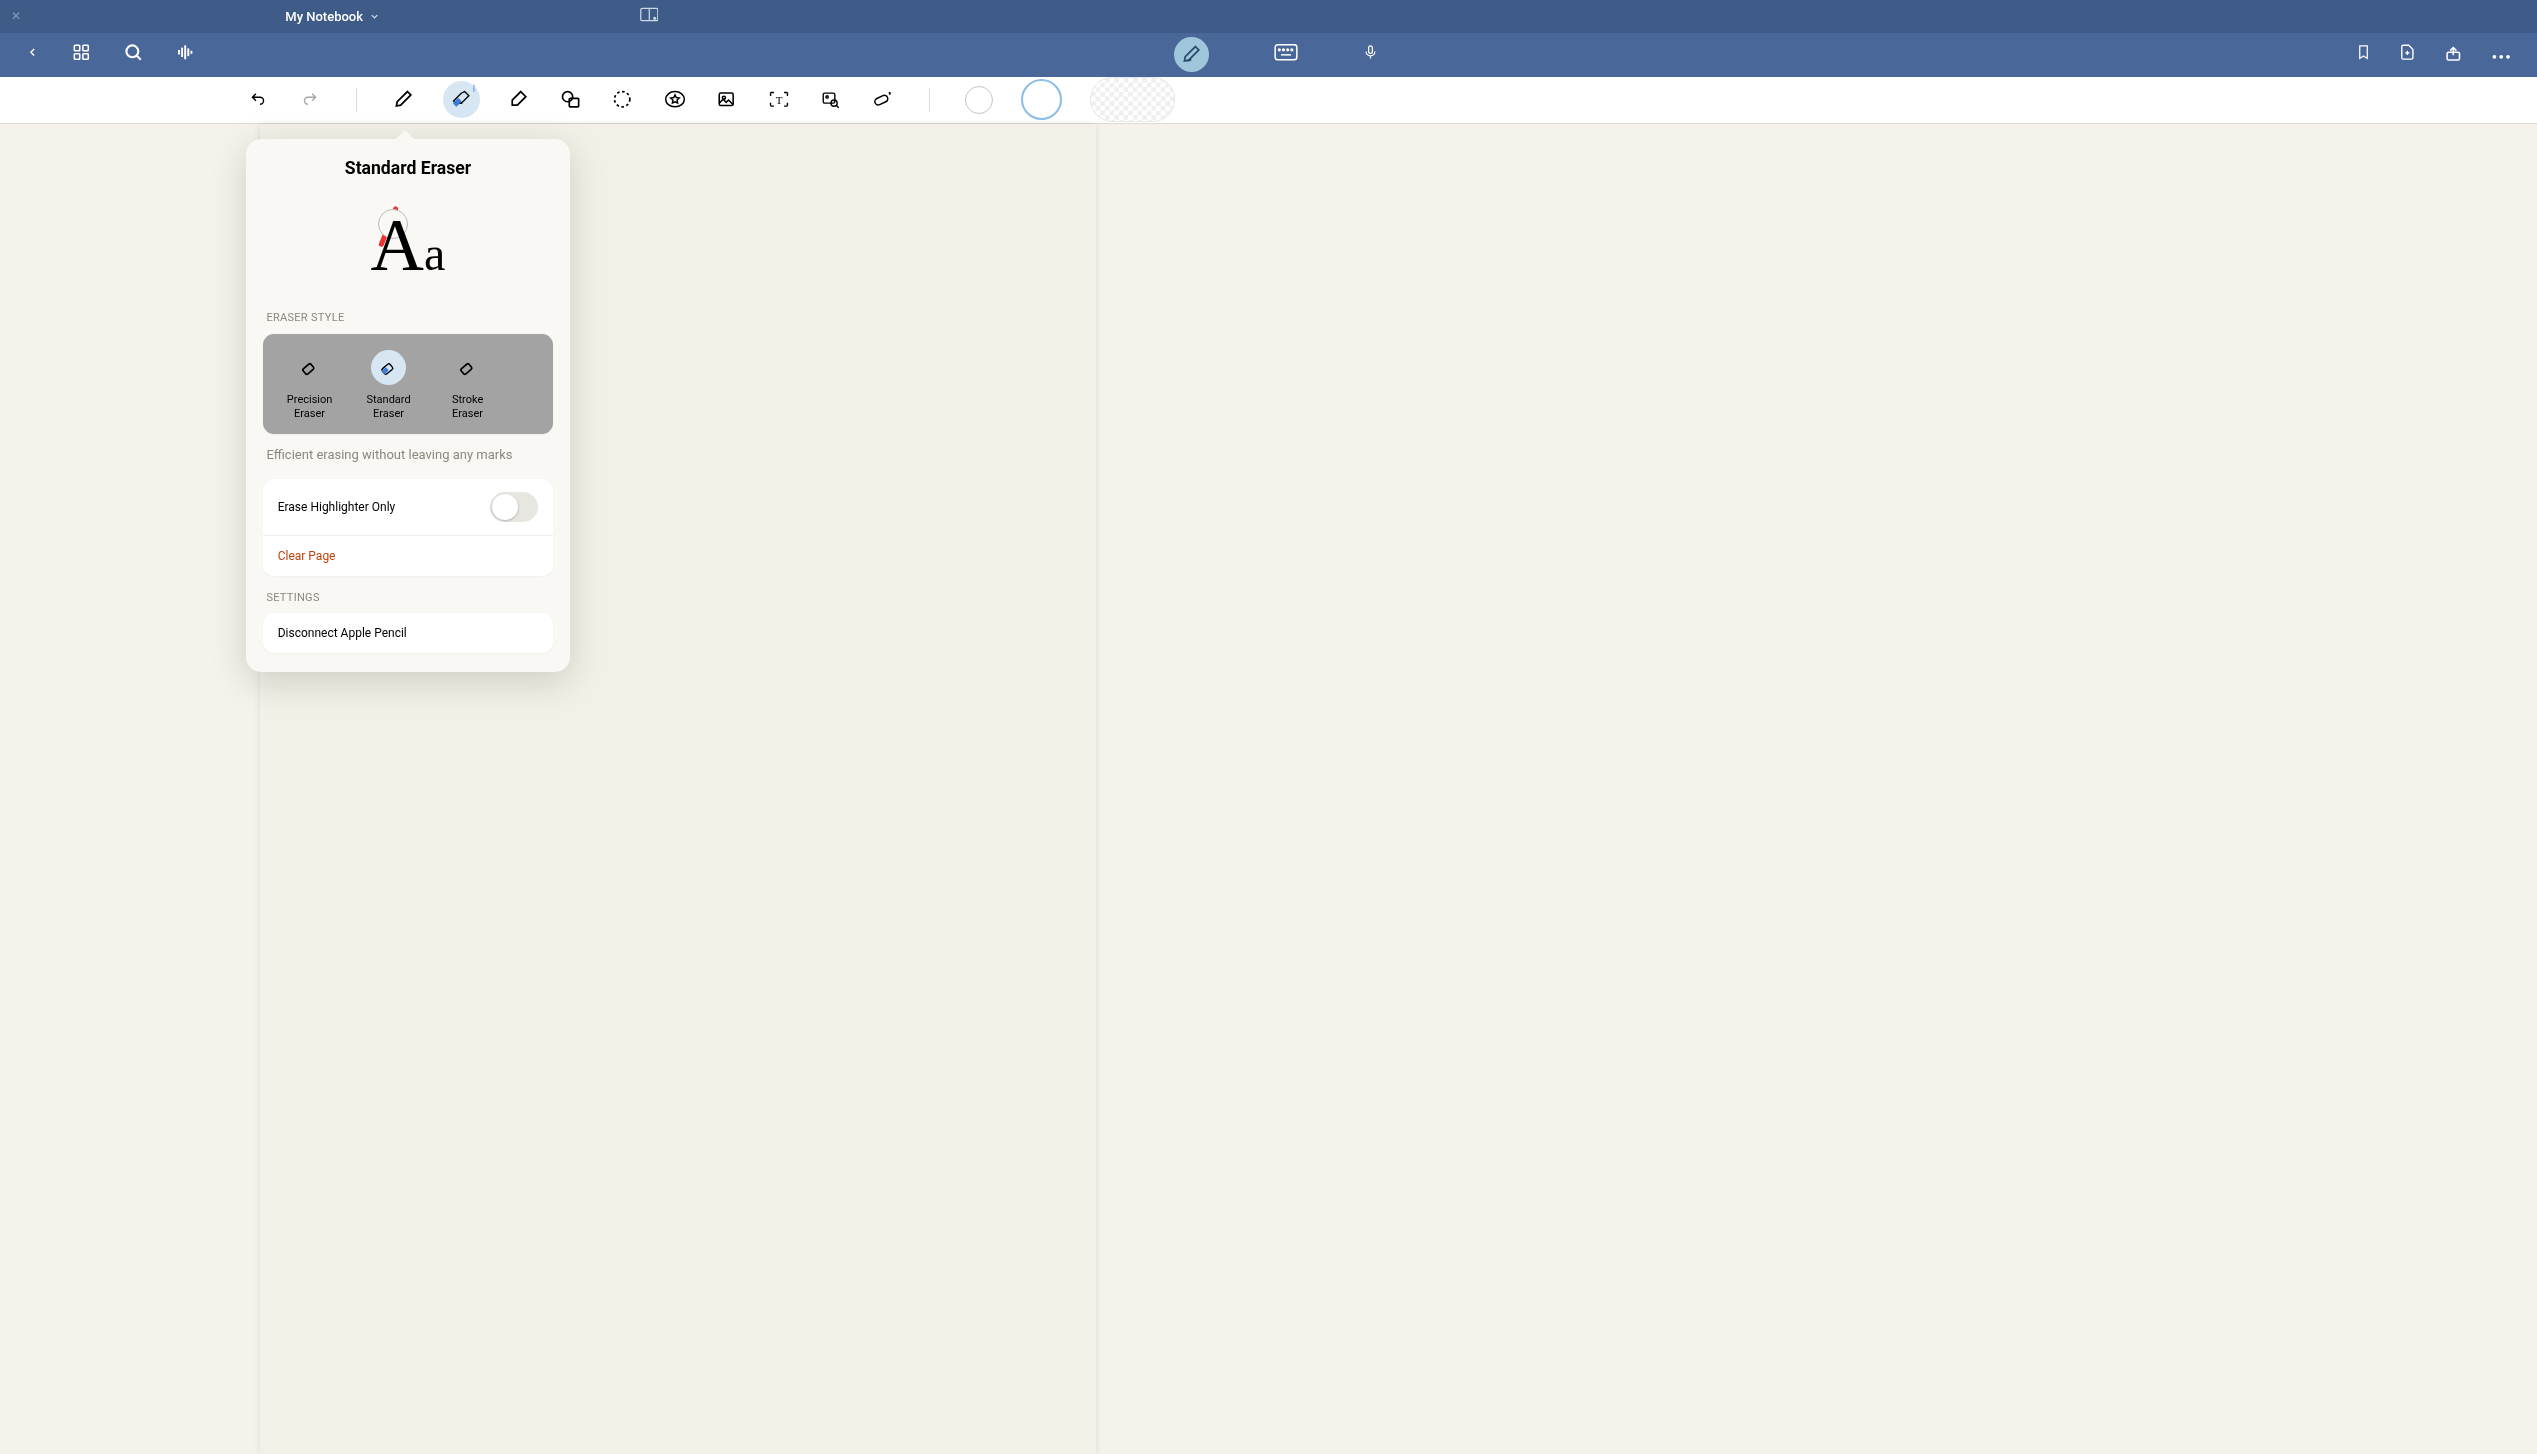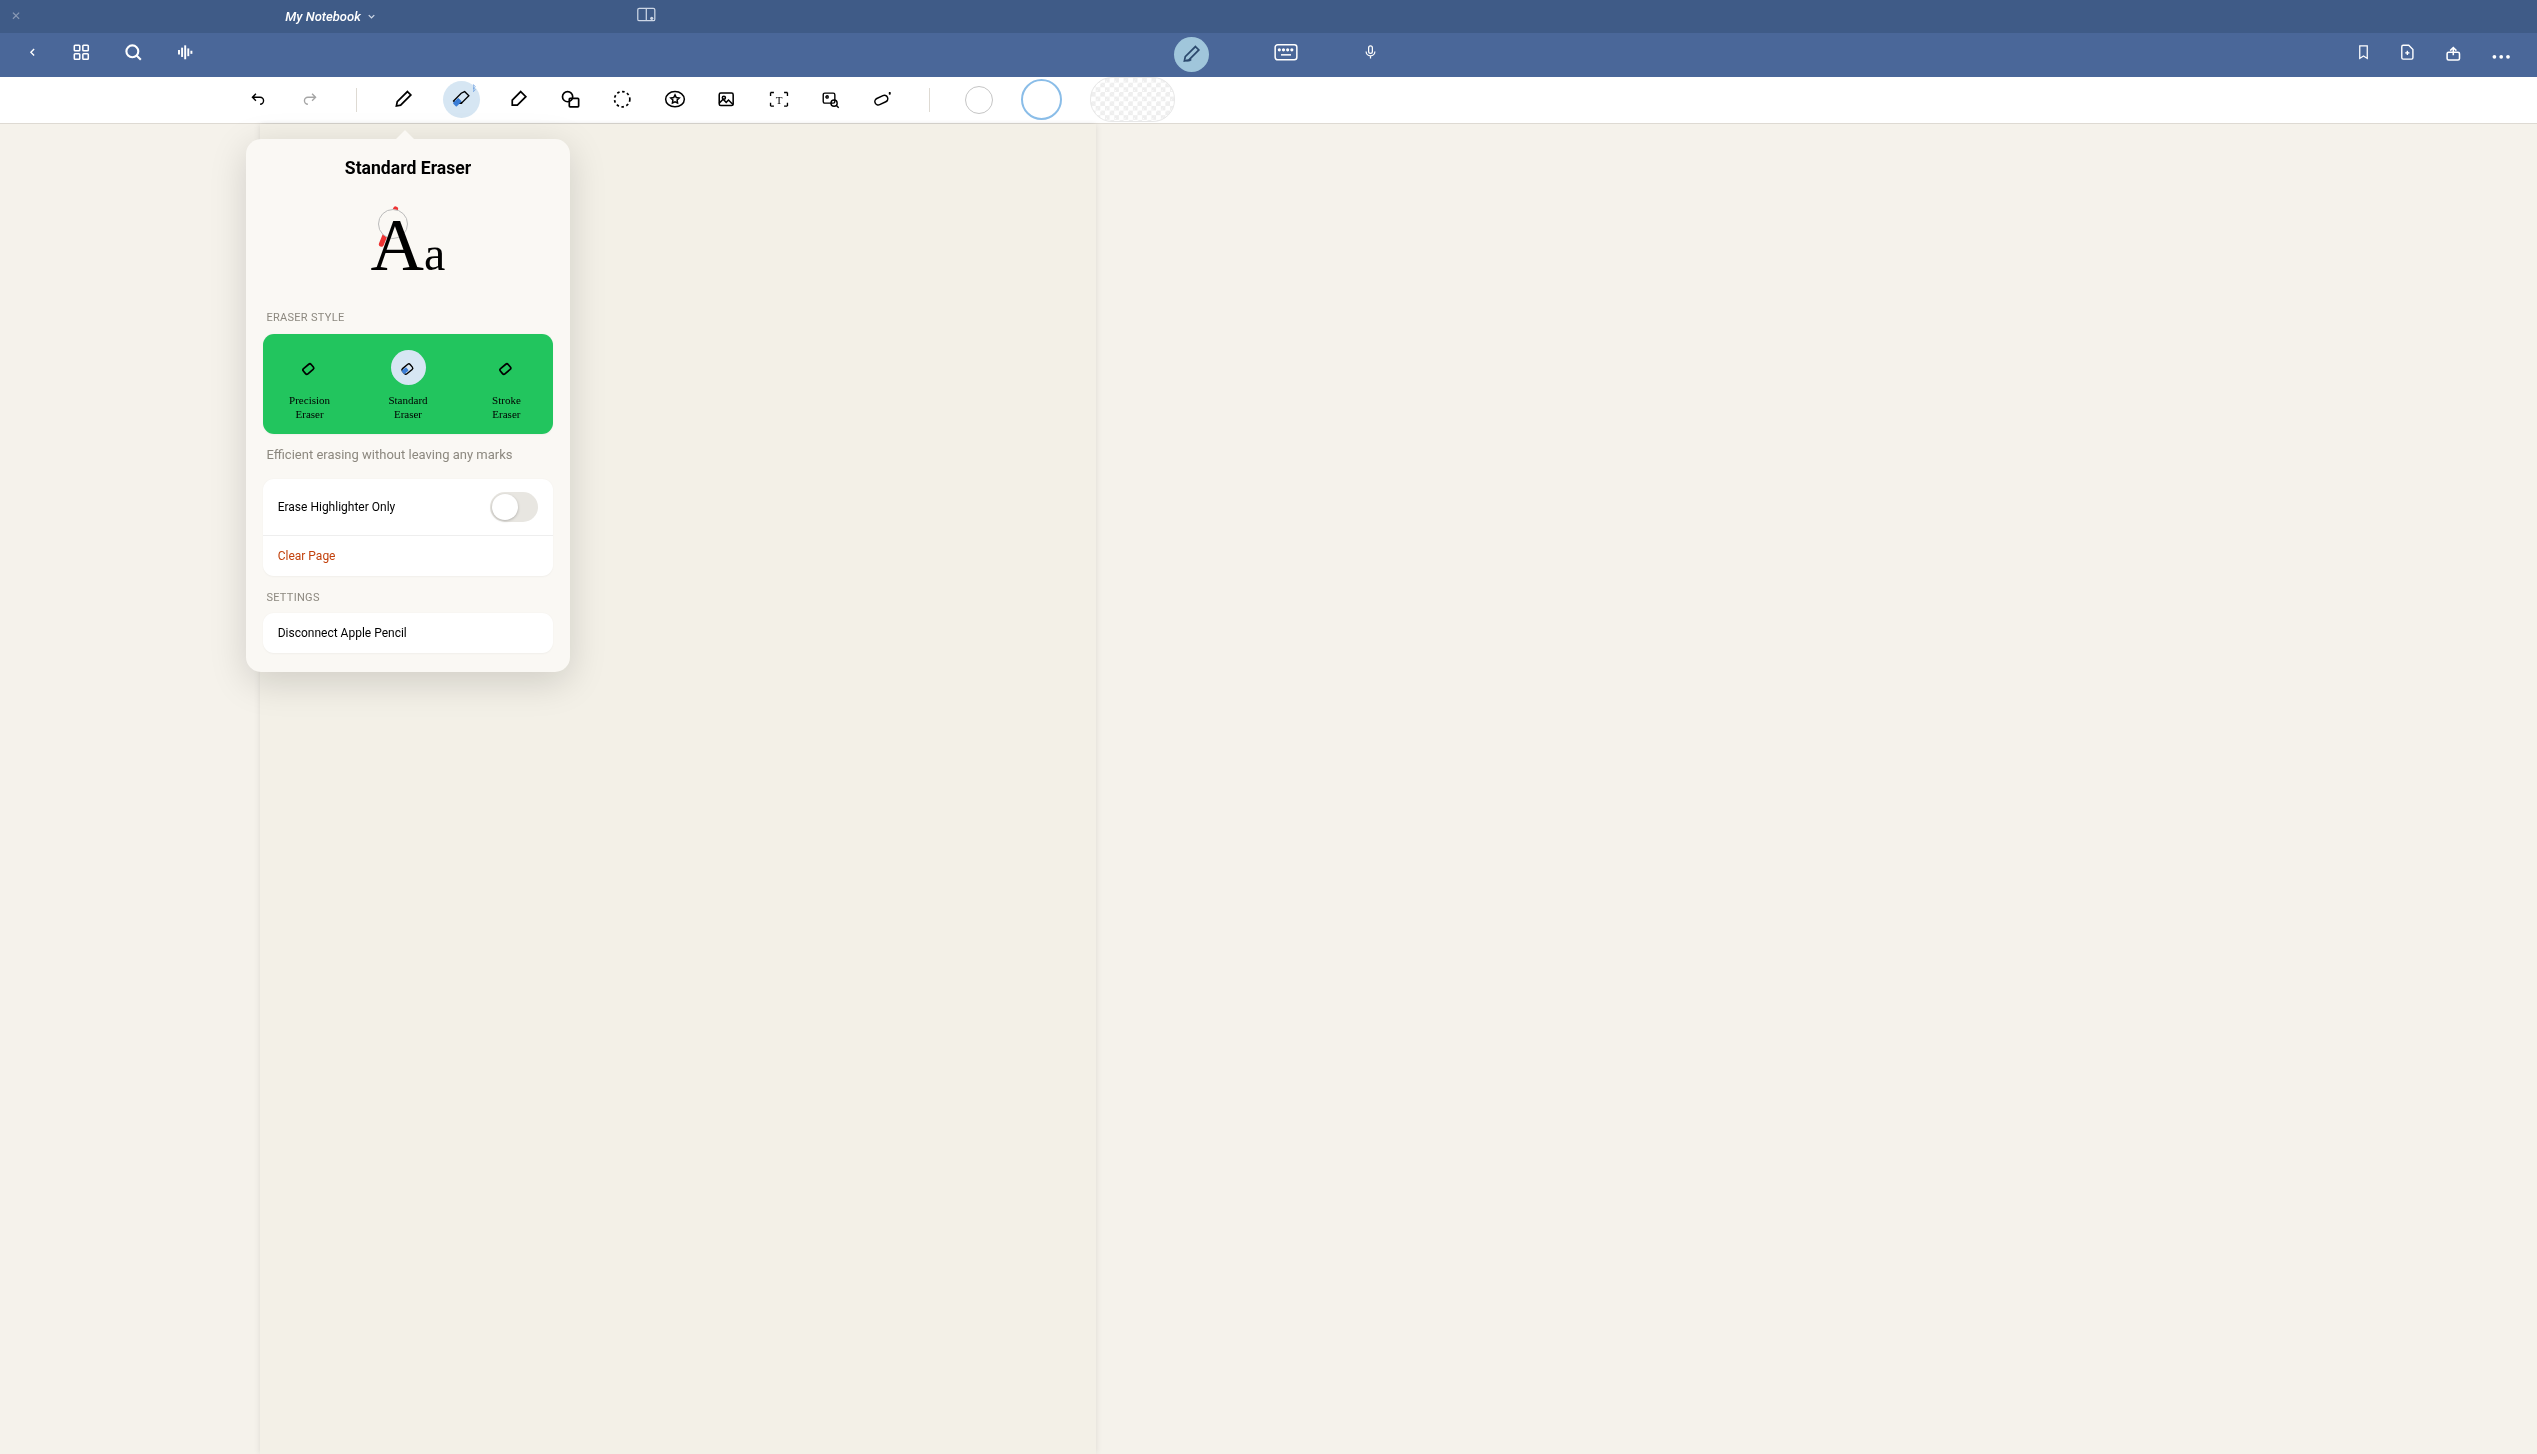--- a/index.html
+++ b/index.html
@@ -20,21 +20,21 @@
       line-height: 9.3px;
       cursor: pointer;
     }
     .notebook-title-wrap {
       margin-left: 265px;
       display: flex;
       align-items: center;
       gap: 5.6px;
       color: #fff;
     }
-    .notebook-title { font-size: 13px; font-weight: 500; font-style: italic; }
+    .notebook-title { font-size: 13px; font-weight: 500; }
     .split-icon { margin-left: 260px; color: #cdd7e6; }
     
     .header {
       height: 44px;
       background: #4a6799;
       display: flex;
       align-items: center;
       padding: 0 26px;
       justify-content: space-between;
     }
@@ -179,27 +179,26 @@
     
     .section-label {
       font-size: 11px;
       color: #8c887f;
       text-transform: uppercase;
       margin: 15px 0 9.3px 3.7px;
       letter-spacing: 0.3px;
     }
     
     .style-card {
-      background: #22c55e;
+      background: #a3a3a3;
       border-radius: 11px;
       padding: 16.7px 7.4px 13px;
       display: flex;
-      justify-content: space-between;
+      justify-content: flex-start;
       box-shadow: 0 0.9px 1.9px rgba(0,0,0,0.04);
-      font-family: Liberation Serif, serif;
     }
     .style-item {
       display: flex;
       flex-direction: column;
       align-items: center;
       gap: 7.4px;
       cursor: pointer;
       width: 79px;
     }
     .style-icon {

